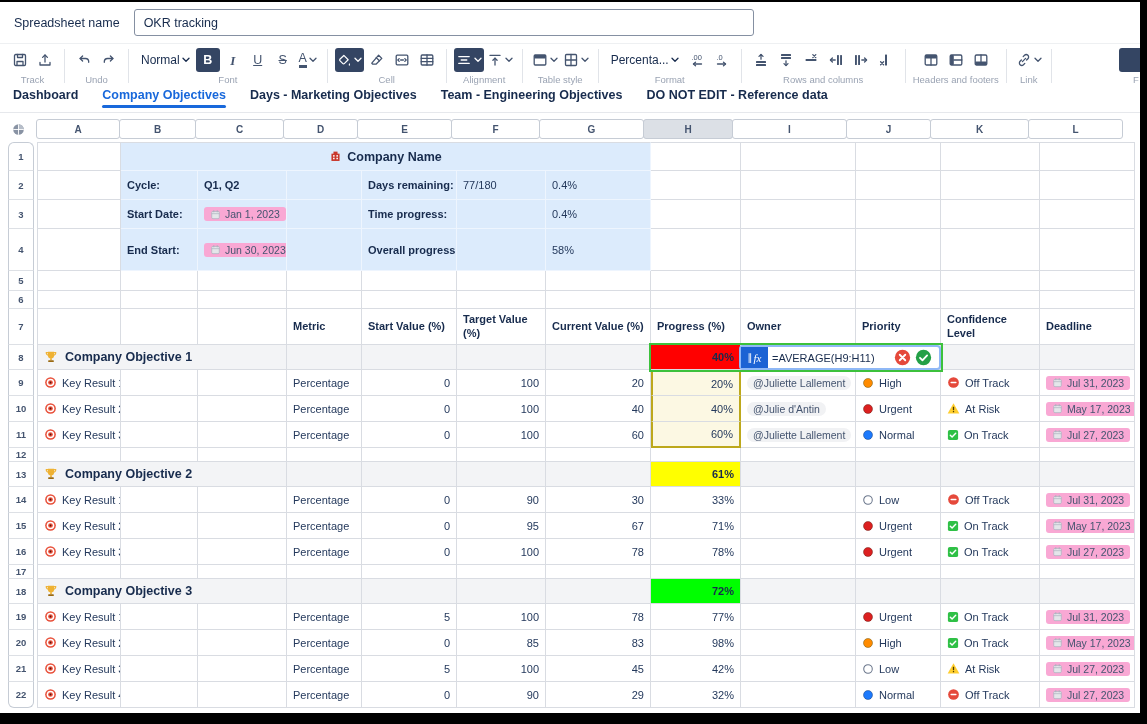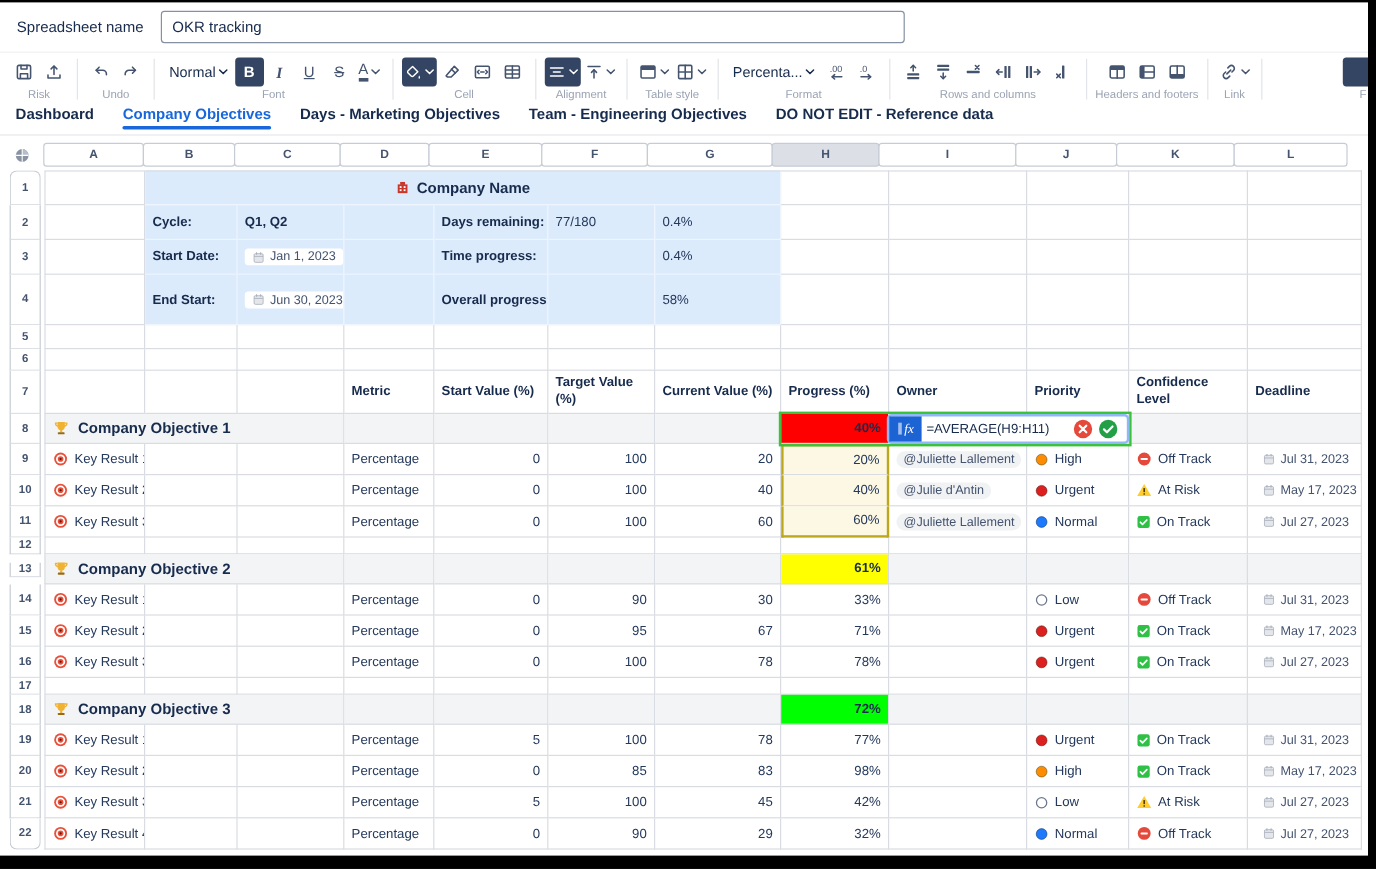--- a/index.html
+++ b/index.html
@@ -68,21 +68,21 @@
   .cell.r { justify-content:flex-end; }
   .cell.info { background:#dcebfc; border-right-color:#eef5fe; border-bottom-color:#eef5fe; }
   .cell.title { justify-content:center; font-size:12.5px; font-weight:700; color:#172b4d; }
   .cell.hdr { font-weight:700; color:#172b4d; white-space:normal; line-height:1.25; }
   .cell.objrow { background:#f3f4f6; }
   .cell.obj { font-size:12.5px; font-weight:700; color:#172b4d; gap:7px; }
   .cell.prog { font-weight:700; justify-content:flex-end; color:#172b4d; }
   .cell.hl { background:#fcf8e3; border-left:2px solid #bda81c; border-right:2px solid #bda81c; }
   .cell.hl-top { border-top:2px solid #bda81c; }
   .cell.hl-bot { border-bottom:2px solid #bda81c; }
-  .chip { background:#ffffff; border-radius:3px; padding:1px 6px; font-size:10.5px;
+  .chip { background:#f9a8d4; border-radius:3px; padding:1px 6px; font-size:10.5px;
     color:#44546f; display:inline-flex; align-items:center; gap:4px; }
   .chip.owner { border-radius:10px; background:#f1f2f4; }
 
   
   #fxoverlay { position:absolute; left:641px; top:224px; width:294px; height:29px;
     border:2px solid #3cc13c; display:flex; align-items:center; z-index:5; }
   #fxgap { width:88px; height:100%; flex:none; }
   #fxbox { height:25px; flex:1; background:#fff; border:2px solid #8fb8f6; border-radius:4px;
     display:flex; align-items:center; gap:4px; padding-right:4px; }
   #fxchip { width:27px; align-self:stretch; background:#1c63d4; color:#fff; display:flex;
@@ -119,21 +119,21 @@
           <div class="btn">
             <span style="display: flex;">
               <svg width="16" height="16" viewBox="0 0 16 16" xmlns="http://www.w3.org/2000/svg">
                 <path d="M3 10.5V13h10v-2.5" stroke="currentColor" stroke-width="1.3" stroke-linecap="round" stroke-linejoin="round" fill="none"></path>
                 <path d="M8 3.2v6.8" stroke="currentColor" stroke-width="1.3" stroke-linecap="round" stroke-linejoin="round" fill="none"></path>
                 <path d="M5.6 5.4L8 3l2.4 2.4" stroke="currentColor" stroke-width="1.3" stroke-linecap="round" stroke-linejoin="round" fill="none"></path>
               </svg>
             </span>
           </div>
         </div>
-        <div class="glabel">Risk</div>
+        <div class="glabel">Track</div>
       </div>
       <div class="sep"></div>
       <div class="tgroup">
         <div class="tbtns">
           <div class="btn">
             <span style="display: flex;">
               <svg width="16" height="16" viewBox="0 0 16 16" xmlns="http://www.w3.org/2000/svg">
                 <path d="M4.2 6.5h5.3a3.2 3.2 0 013.2 3.2v.6" stroke="currentColor" stroke-width="1.3" stroke-linecap="round" stroke-linejoin="round" fill="none"></path>
                 <path d="M6.6 4L4.1 6.5 6.6 9" stroke="currentColor" stroke-width="1.3" stroke-linecap="round" stroke-linejoin="round" fill="none"></path>
               </svg>
@@ -880,21 +880,21 @@
           <div class="cell" style="width: 75px; height: 100%;"></div>
           <div class="cell" style="width: 95px; height: 100%;"></div>
           <div class="cell" style="width: 89px; height: 100%;"></div>
           <div class="cell" style="width: 105px; height: 100%;"></div>
           <div class="cell" style="width: 90px; height: 100%;"></div>
           <div class="cell" style="width: 115px; height: 100%;"></div>
           <div class="cell" style="width: 85px; height: 100%;"></div>
           <div class="cell" style="width: 99px; height: 100%;"></div>
           <div class="cell" style="width: 95px; height: 100%;"></div>
         </div>
-        <div class="grow" style="height: 25px; align-items: center;">
+        <div class="grow" style="height: 25px;">
           <div class="rownum">13</div>
           <div class="cell first objrow obj" style="width: 250px; height: 100%;">
             <span style="display: flex;">
               <svg width="14" height="14" viewBox="0 0 16 16" xmlns="http://www.w3.org/2000/svg">
                 <path d="M4.5 2h7v4.2a3.5 3.5 0 01-7 0z" fill="#efb233"></path>
                 <path d="M4.5 3H2.6a2.6 2.6 0 002.6 2.9M11.5 3h1.9a2.6 2.6 0 01-2.6 2.9" stroke="#efb233" stroke-width="1.3" fill="none"></path>
                 <rect x="7" y="9.4" width="2" height="2.2" fill="#efb233"></rect>
                 <rect x="4.8" y="11.6" width="6.4" height="2" rx=".6" fill="#9a6a12"></rect>
               </svg>
             </span>

